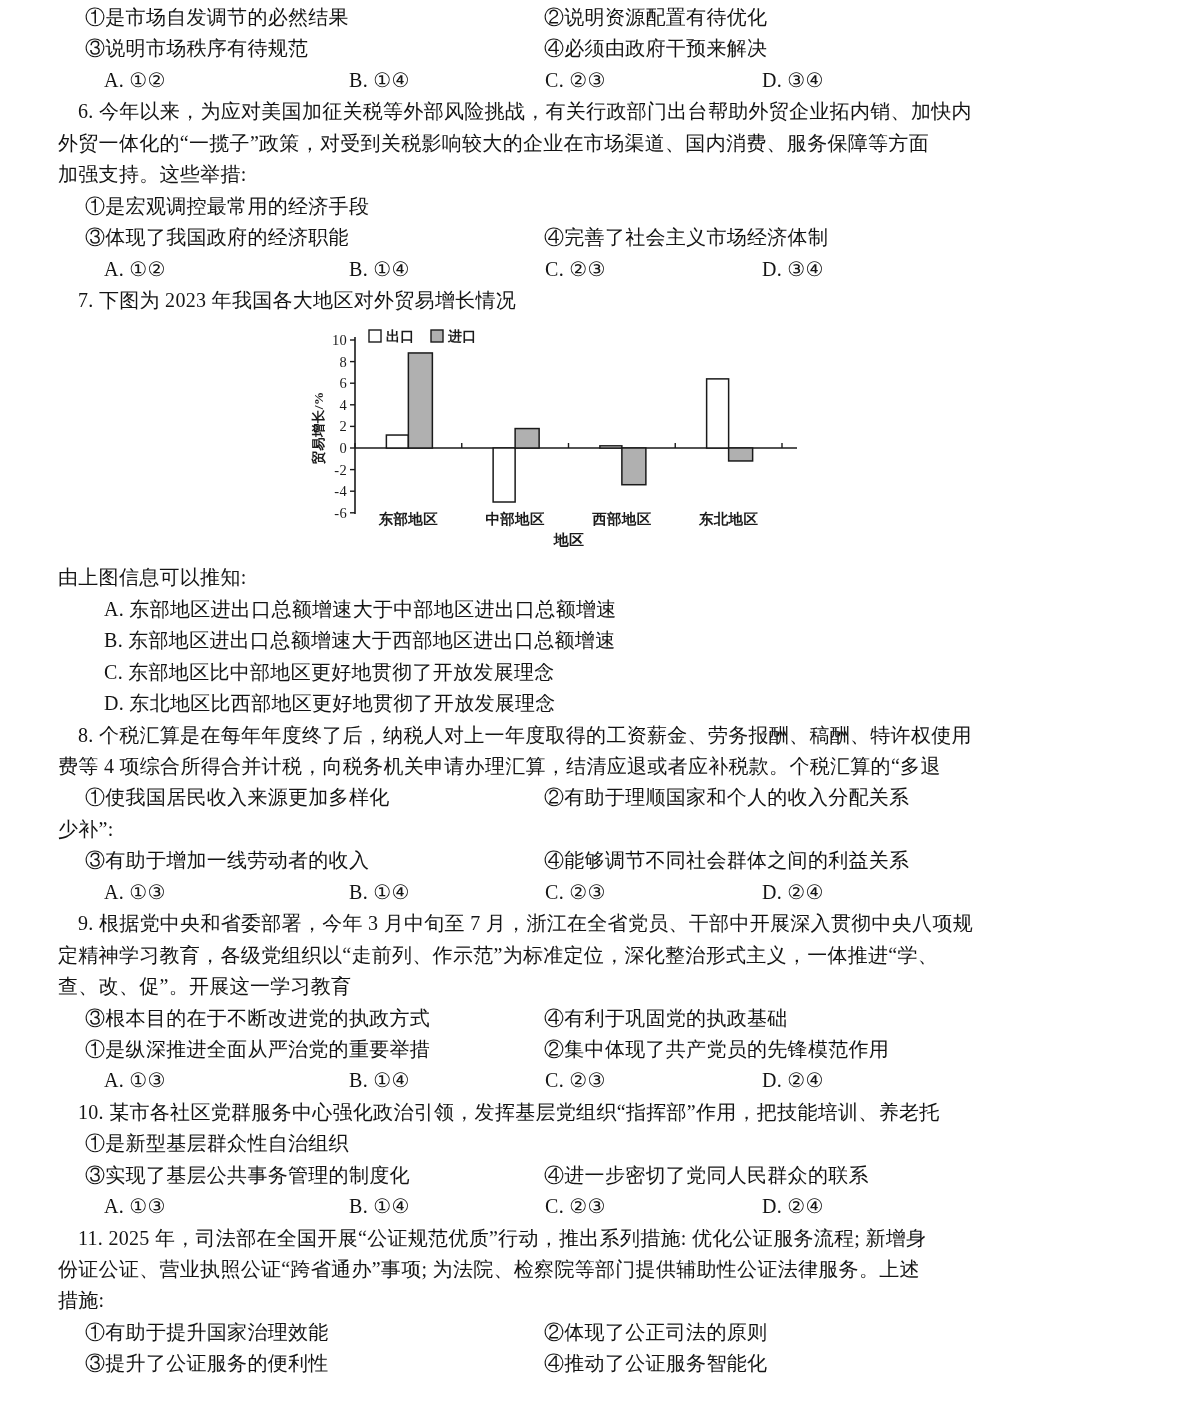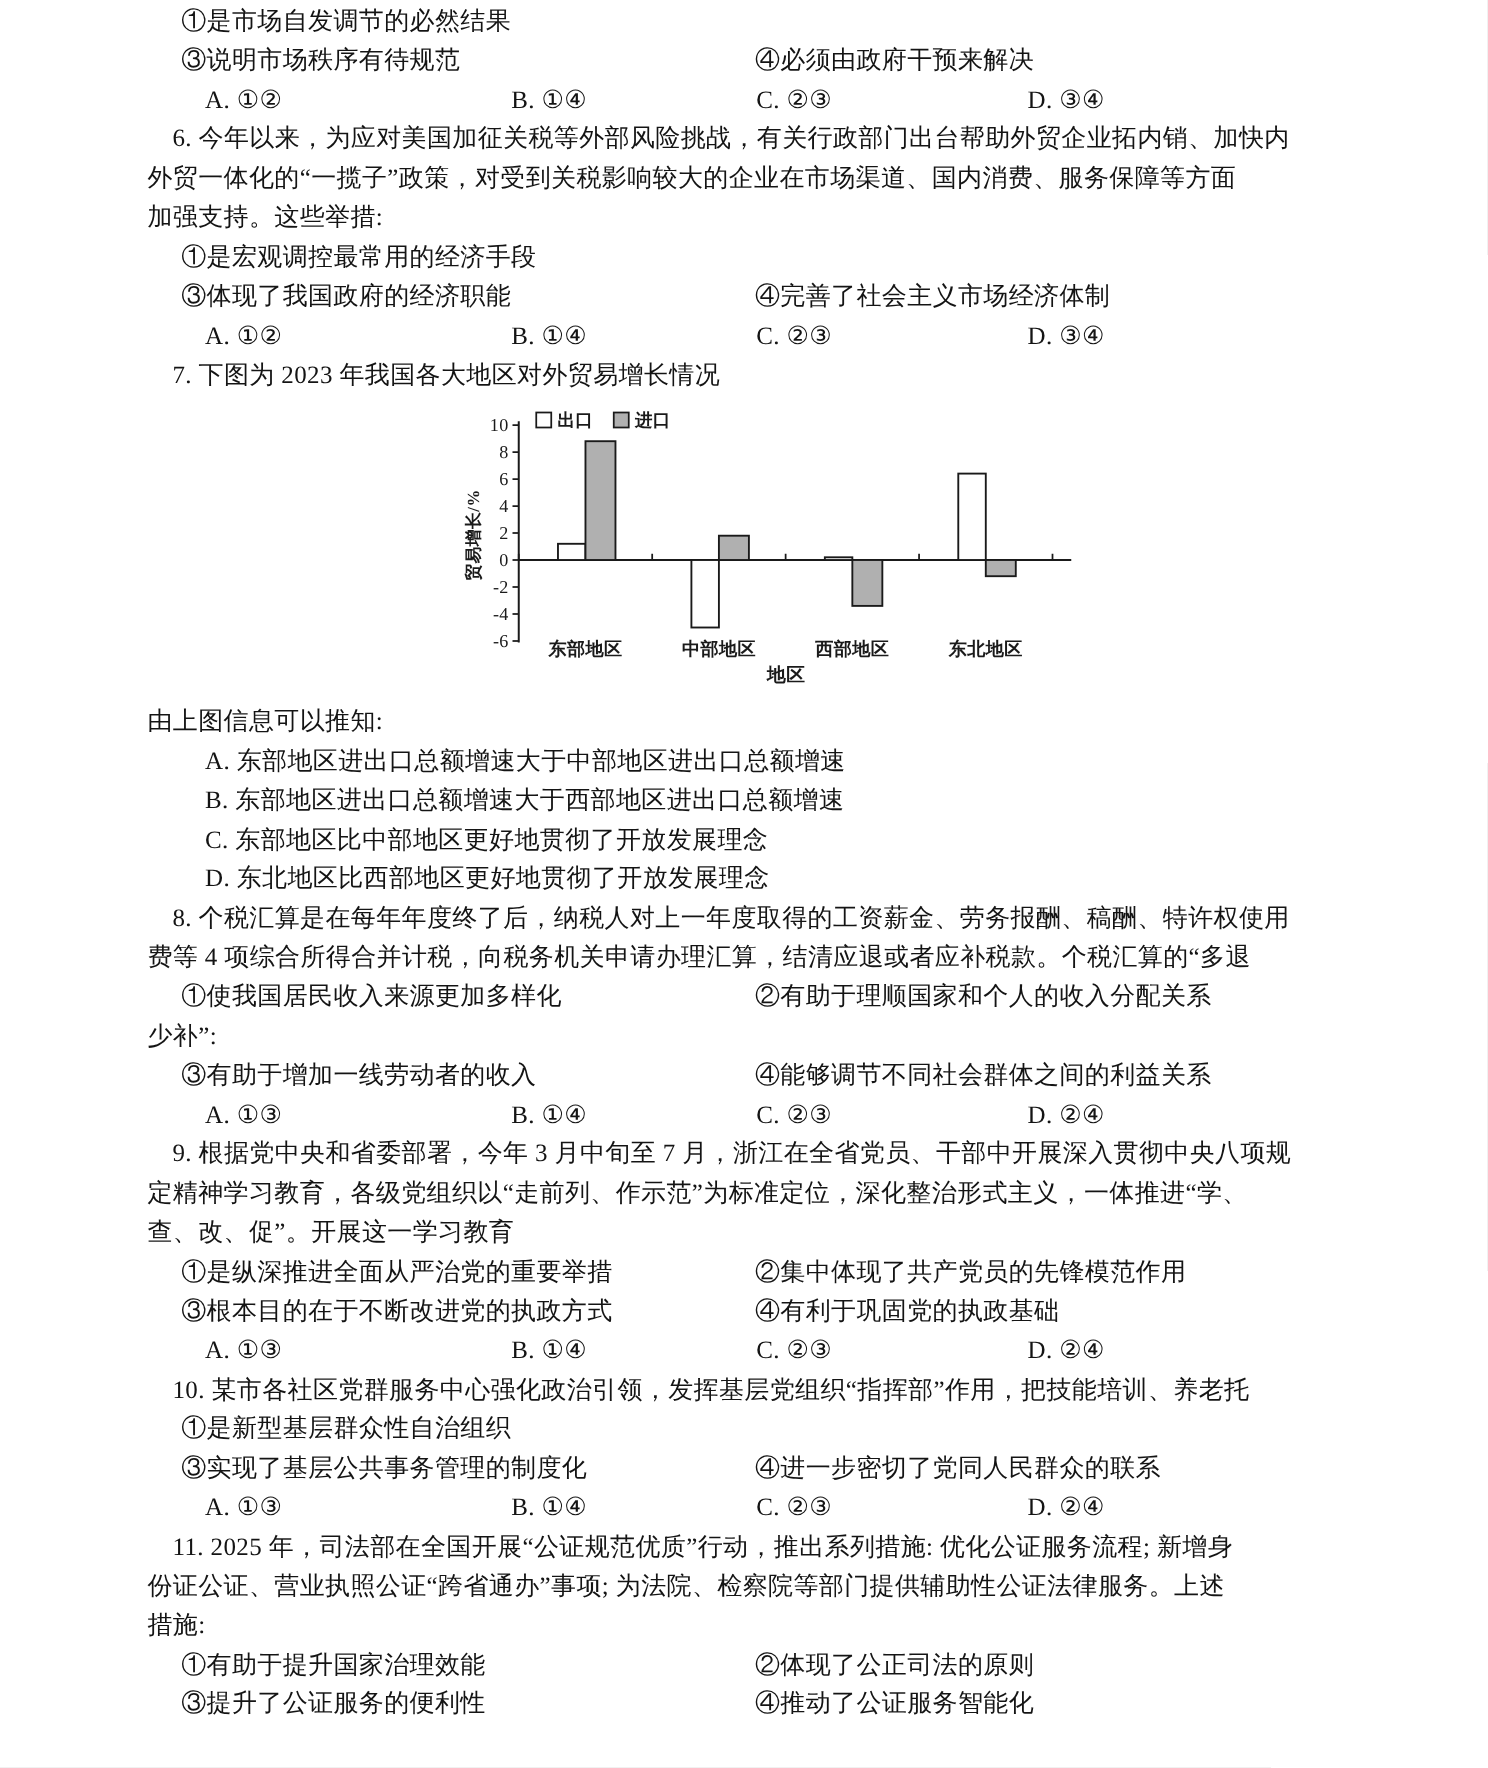--- a/index.html
+++ b/index.html
@@ -1,21 +1,21 @@
 <!DOCTYPE html>
 <html><head>
 <meta charset="utf-8">
 <style>
   html,body{margin:0;padding:0;background:#e8e8e8;}
   .page{
     position:relative;
     width:1190px;height:1414px;
     background:#ffffff;color:#141414;
     box-sizing:border-box;
-    padding:2px 20px 0 118px;
+    padding:2px 20px 0 58px;
     overflow:hidden;
     font-family:"Liberation Serif","DejaVu Serif",serif;
     font-size:20px;
     letter-spacing:.3px;
   }
   .row{position:relative;height:31.45px;line-height:31.45px;white-space:nowrap;}
   .qfirst{padding-left:20px;}
   .opt1{padding-left:27px;}
   .col2{position:absolute;left:486px;top:0;}
   .choices span{position:absolute;top:0;}
@@ -24,20 +24,21 @@
   .chart-wrap{height:246px;padding-top:12px;padding-left:249px;box-sizing:border-box;}
   svg text{font-family:"Liberation Serif","DejaVu Serif",serif;fill:#1a1a1a;}
 </style>
 </head>
 <body>
 
 <div class="page">
 
   <div class="row opt1">
     <span>①是市场自发调节的必然结果</span>
+    <span class="col2">②说明资源配置有待优化</span>
   </div>
   <div class="row opt1">
     <span>③说明市场秩序有待规范</span>
     <span class="col2">④必须由政府干预来解决</span>
   </div>
   <div class="row choices">
     <span class="chA">A. ①②</span>
     <span class="chB">B. ①④</span>
     <span class="chC">C. ②③</span>
     <span class="chD">D. ③④</span>
@@ -129,26 +130,26 @@
     <span class="chA">A. ①③</span>
     <span class="chB">B. ①④</span>
     <span class="chC">C. ②③</span>
     <span class="chD">D. ②④</span>
   </div>
 
   <div class="row qfirst">9. 根据党中央和省委部署，今年 3 月中旬至 7 月，浙江在全省党员、干部中开展深入贯彻中央八项规</div>
   <div class="row">定精神学习教育，各级党组织以“走前列、作示范”为标准定位，深化整治形式主义，一体推进“学、</div>
   <div class="row">查、改、促”。开展这一学习教育</div>
   <div class="row opt1">
+    <span>③根本目的在于不断改进党的执政方式</span>
+    <span class="col2">④有利于巩固党的执政基础</span>
+  </div>
+  <div class="row opt1">
     <span>①是纵深推进全面从严治党的重要举措</span>
     <span class="col2">②集中体现了共产党员的先锋模范作用</span>
-  </div>
-  <div class="row opt1">
-    <span>③根本目的在于不断改进党的执政方式</span>
-    <span class="col2">④有利于巩固党的执政基础</span>
   </div>
   <div class="row choices">
     <span class="chA">A. ①③</span>
     <span class="chB">B. ①④</span>
     <span class="chC">C. ②③</span>
     <span class="chD">D. ②④</span>
   </div>
 
   <div class="row qfirst">10. 某市各社区党群服务中心强化政治引领，发挥基层党组织“指挥部”作用，把技能培训、养老托</div>
   <div class="row opt1">

